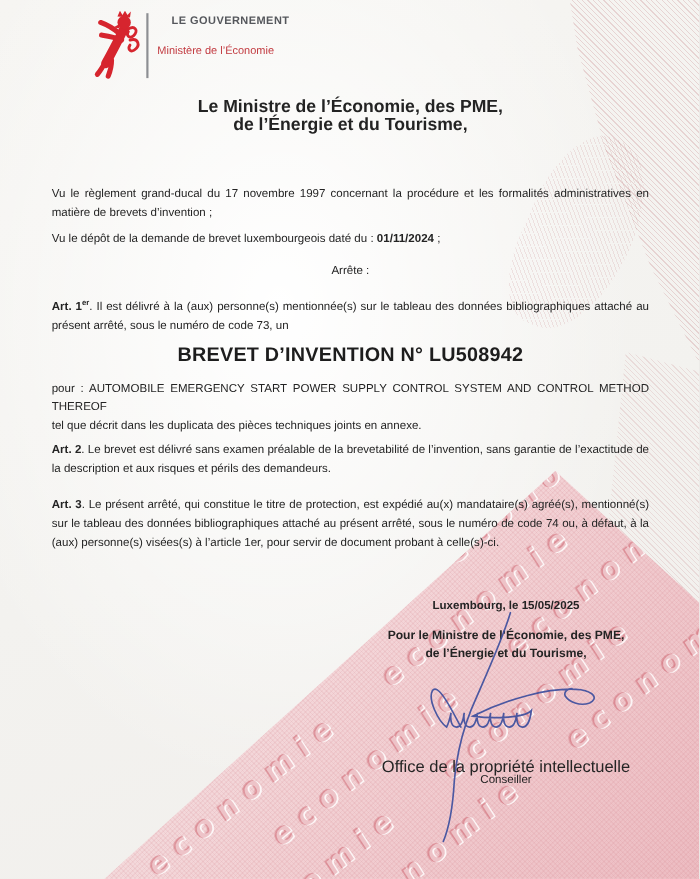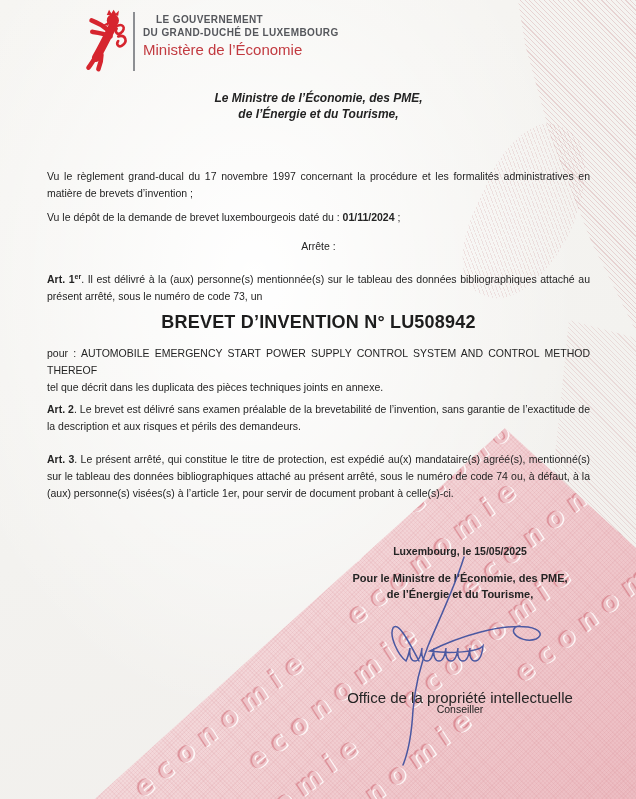--- a/index.html
+++ b/index.html
@@ -47,24 +47,24 @@
     color:rgba(205,86,98,0.30);
     text-shadow:1.2px 1.2px 0 rgba(255,255,255,0.85), -0.6px -0.6px 0 rgba(190,70,82,0.22);
     transform:rotate(-39deg) skewX(-6deg);
     transform-origin:0 0;
   }
   
   .logo-lion{position:absolute;left:83px;top:9px;width:46px;height:64px;}
   .logo-sep{position:absolute;left:133px;top:12px;width:1.5px;height:59px;background:#8d8f93;}
   .gov-1{position:absolute;left:156px;top:14px;font-size:10px;font-weight:bold;letter-spacing:.4px;color:#55575c;}
   .gov-2{position:absolute;left:143px;top:27px;font-size:10px;font-weight:bold;letter-spacing:.4px;color:#55575c;}
-  .gov-min{position:absolute;left:143px;top:41px;font-size:15px;color:#c23a40;}
+  .gov-min{position:absolute;left:143px;top:41px;font-size:10px;color:#c23a40;}
   
   .heading{position:absolute;left:47px;top:90px;width:543px;text-align:center;
-    font-size:12px;font-weight:bold;font-style:italic;line-height:16px;color:#232323;}
+    font-size:16px;font-weight:bold;line-height:16px;color:#232323;}
   .para{position:absolute;left:47px;width:543px;font-size:10.5px;line-height:16.8px;color:#242424;}
   .just{text-align:justify;}
   .p1{top:142px;}
   .p2{top:168px;}
   .p3{top:209px;}
   .decree{position:absolute;left:47px;top:240px;width:543px;text-align:center;font-size:10.5px;color:#242424;}
   .art1{top:271px;}
   .patent-title{position:absolute;left:47px;top:312px;width:543px;text-align:center;
     font-size:18px;font-weight:bold;letter-spacing:.2px;color:#1d1d1d;}
   .forblock{top:345px;}
@@ -127,21 +127,20 @@
       <path d="M46 36 C56 33 59 43 51 48 C46 51 43 46 46 42" stroke-width="3.4"></path>
     </g>
     <g fill="#d6252e">
       <circle cx="39" cy="15" r="8"></circle>
       <path d="M31 8 L34 1 L37 6 L40 1 L43 6 L47 2 L46 9 Z"></path>
       <path d="M33 17 L26 21 L33 22 Z"></path>
     </g>
   </svg>
   <div class="logo-sep"></div>
   <div class="gov-1">LE GOUVERNEMENT</div>
-  <div class="gov-2">DU GRAND-DUCHÉ DE LUXEMBOURG</div>
   <div class="gov-min">Ministère de l’Économie</div>
 
   <div class="heading">
     <div>Le Ministre de l’Économie, des PME,</div>
     <div>de l’Énergie et du Tourisme,</div>
   </div>
 
   <div class="para p2 just">Vu le règlement grand-ducal du 17 novembre 1997 concernant la procédure et les formalités administratives en matière de brevets d’invention ;</div>
   <div class="para p3"><span>Vu le dépôt de la demande de brevet luxembourgeois daté du : </span><b class="lbl">01/11/2024</b><span> ;</span></div>
 

